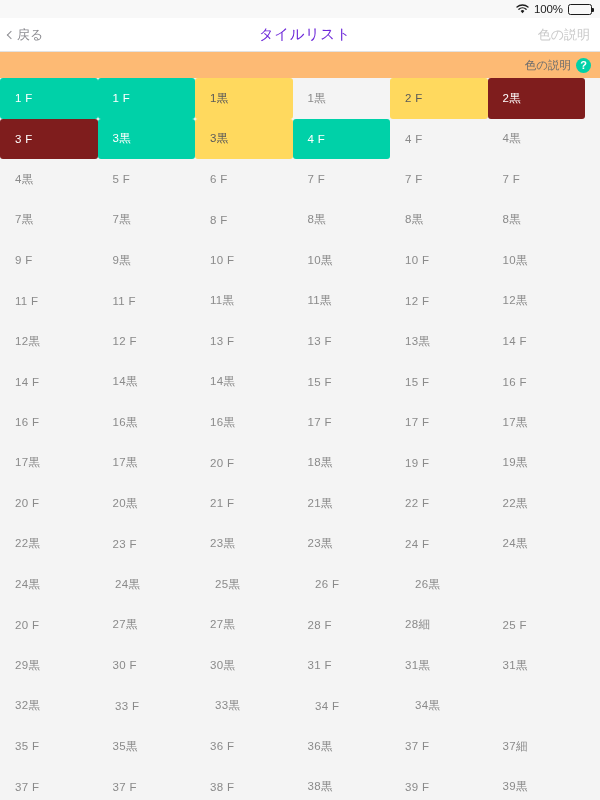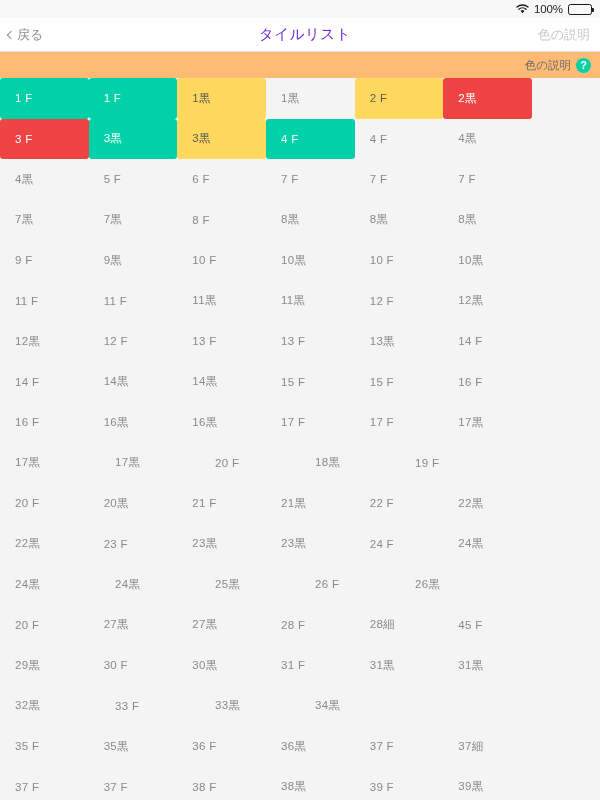--- a/index.html
+++ b/index.html
@@ -75,37 +75,37 @@
   
   .tile-grid {
     position: relative;
     width: 600px;
     height: 722px;
     overflow: hidden;
   }
   .tile-row {
     display: flex;
     height: 40.5px;
-    width: 532px;
+    width: 585px;
   }
   .tile {
     width: 100px; height: 40.5px;
     display: flex; align-items: center;
     padding-left: 15px;
     font-size: 11.5px;
     color: #8a8a8a;
     letter-spacing: 0.3px;
     background: transparent;
   }
   .tile.hl {
     color: #ffffff;
     border-radius: 3px;
   }
   .tile.hl-teal   { background: #00d1a8; }
-  .tile.hl-blue   { background: #ef4444; }
+  .tile.hl-blue   { background: #7f1d1d; }
   .tile.hl-yellow { background: #ffd95e; color: #5a5a5a; }
 </style>
 </head>
 <body>
 
 <div id="app">
 
   <div class="status-bar">
     <span class="wifi-icon">
       <svg width="13" height="10" viewBox="0 0 13 10">
@@ -206,20 +206,21 @@
         <div class="tile">17 F</div>
         <div class="tile">17 F</div>
         <div class="tile">17黒</div>
       </div>
       <div class="tile-row">
         <div class="tile">17黒</div>
         <div class="tile">17黒</div>
         <div class="tile">20 F</div>
         <div class="tile">18黒</div>
         <div class="tile">19 F</div>
+        <div class="tile">19黒</div>
       </div>
       <div class="tile-row">
         <div class="tile">20 F</div>
         <div class="tile">20黒</div>
         <div class="tile">21 F</div>
         <div class="tile">21黒</div>
         <div class="tile">22 F</div>
         <div class="tile">22黒</div>
       </div>
       <div class="tile-row">
@@ -236,34 +237,35 @@
         <div class="tile">25黒</div>
         <div class="tile">26 F</div>
         <div class="tile">26黒</div>
       </div>
       <div class="tile-row">
         <div class="tile">20 F</div>
         <div class="tile">27黒</div>
         <div class="tile">27黒</div>
         <div class="tile">28 F</div>
         <div class="tile">28細</div>
-        <div class="tile">45 F</div>
+        <div class="tile">25 F</div>
       </div>
       <div class="tile-row">
         <div class="tile">29黒</div>
         <div class="tile">30 F</div>
         <div class="tile">30黒</div>
         <div class="tile">31 F</div>
         <div class="tile">31黒</div>
         <div class="tile">31黒</div>
       </div>
       <div class="tile-row">
         <div class="tile">32黒</div>
         <div class="tile">33 F</div>
         <div class="tile">33黒</div>
+        <div class="tile">34 F</div>
         <div class="tile">34黒</div>
       </div>
       <div class="tile-row">
         <div class="tile">35 F</div>
         <div class="tile">35黒</div>
         <div class="tile">36 F</div>
         <div class="tile">36黒</div>
         <div class="tile">37 F</div>
         <div class="tile">37細</div>
       </div>

